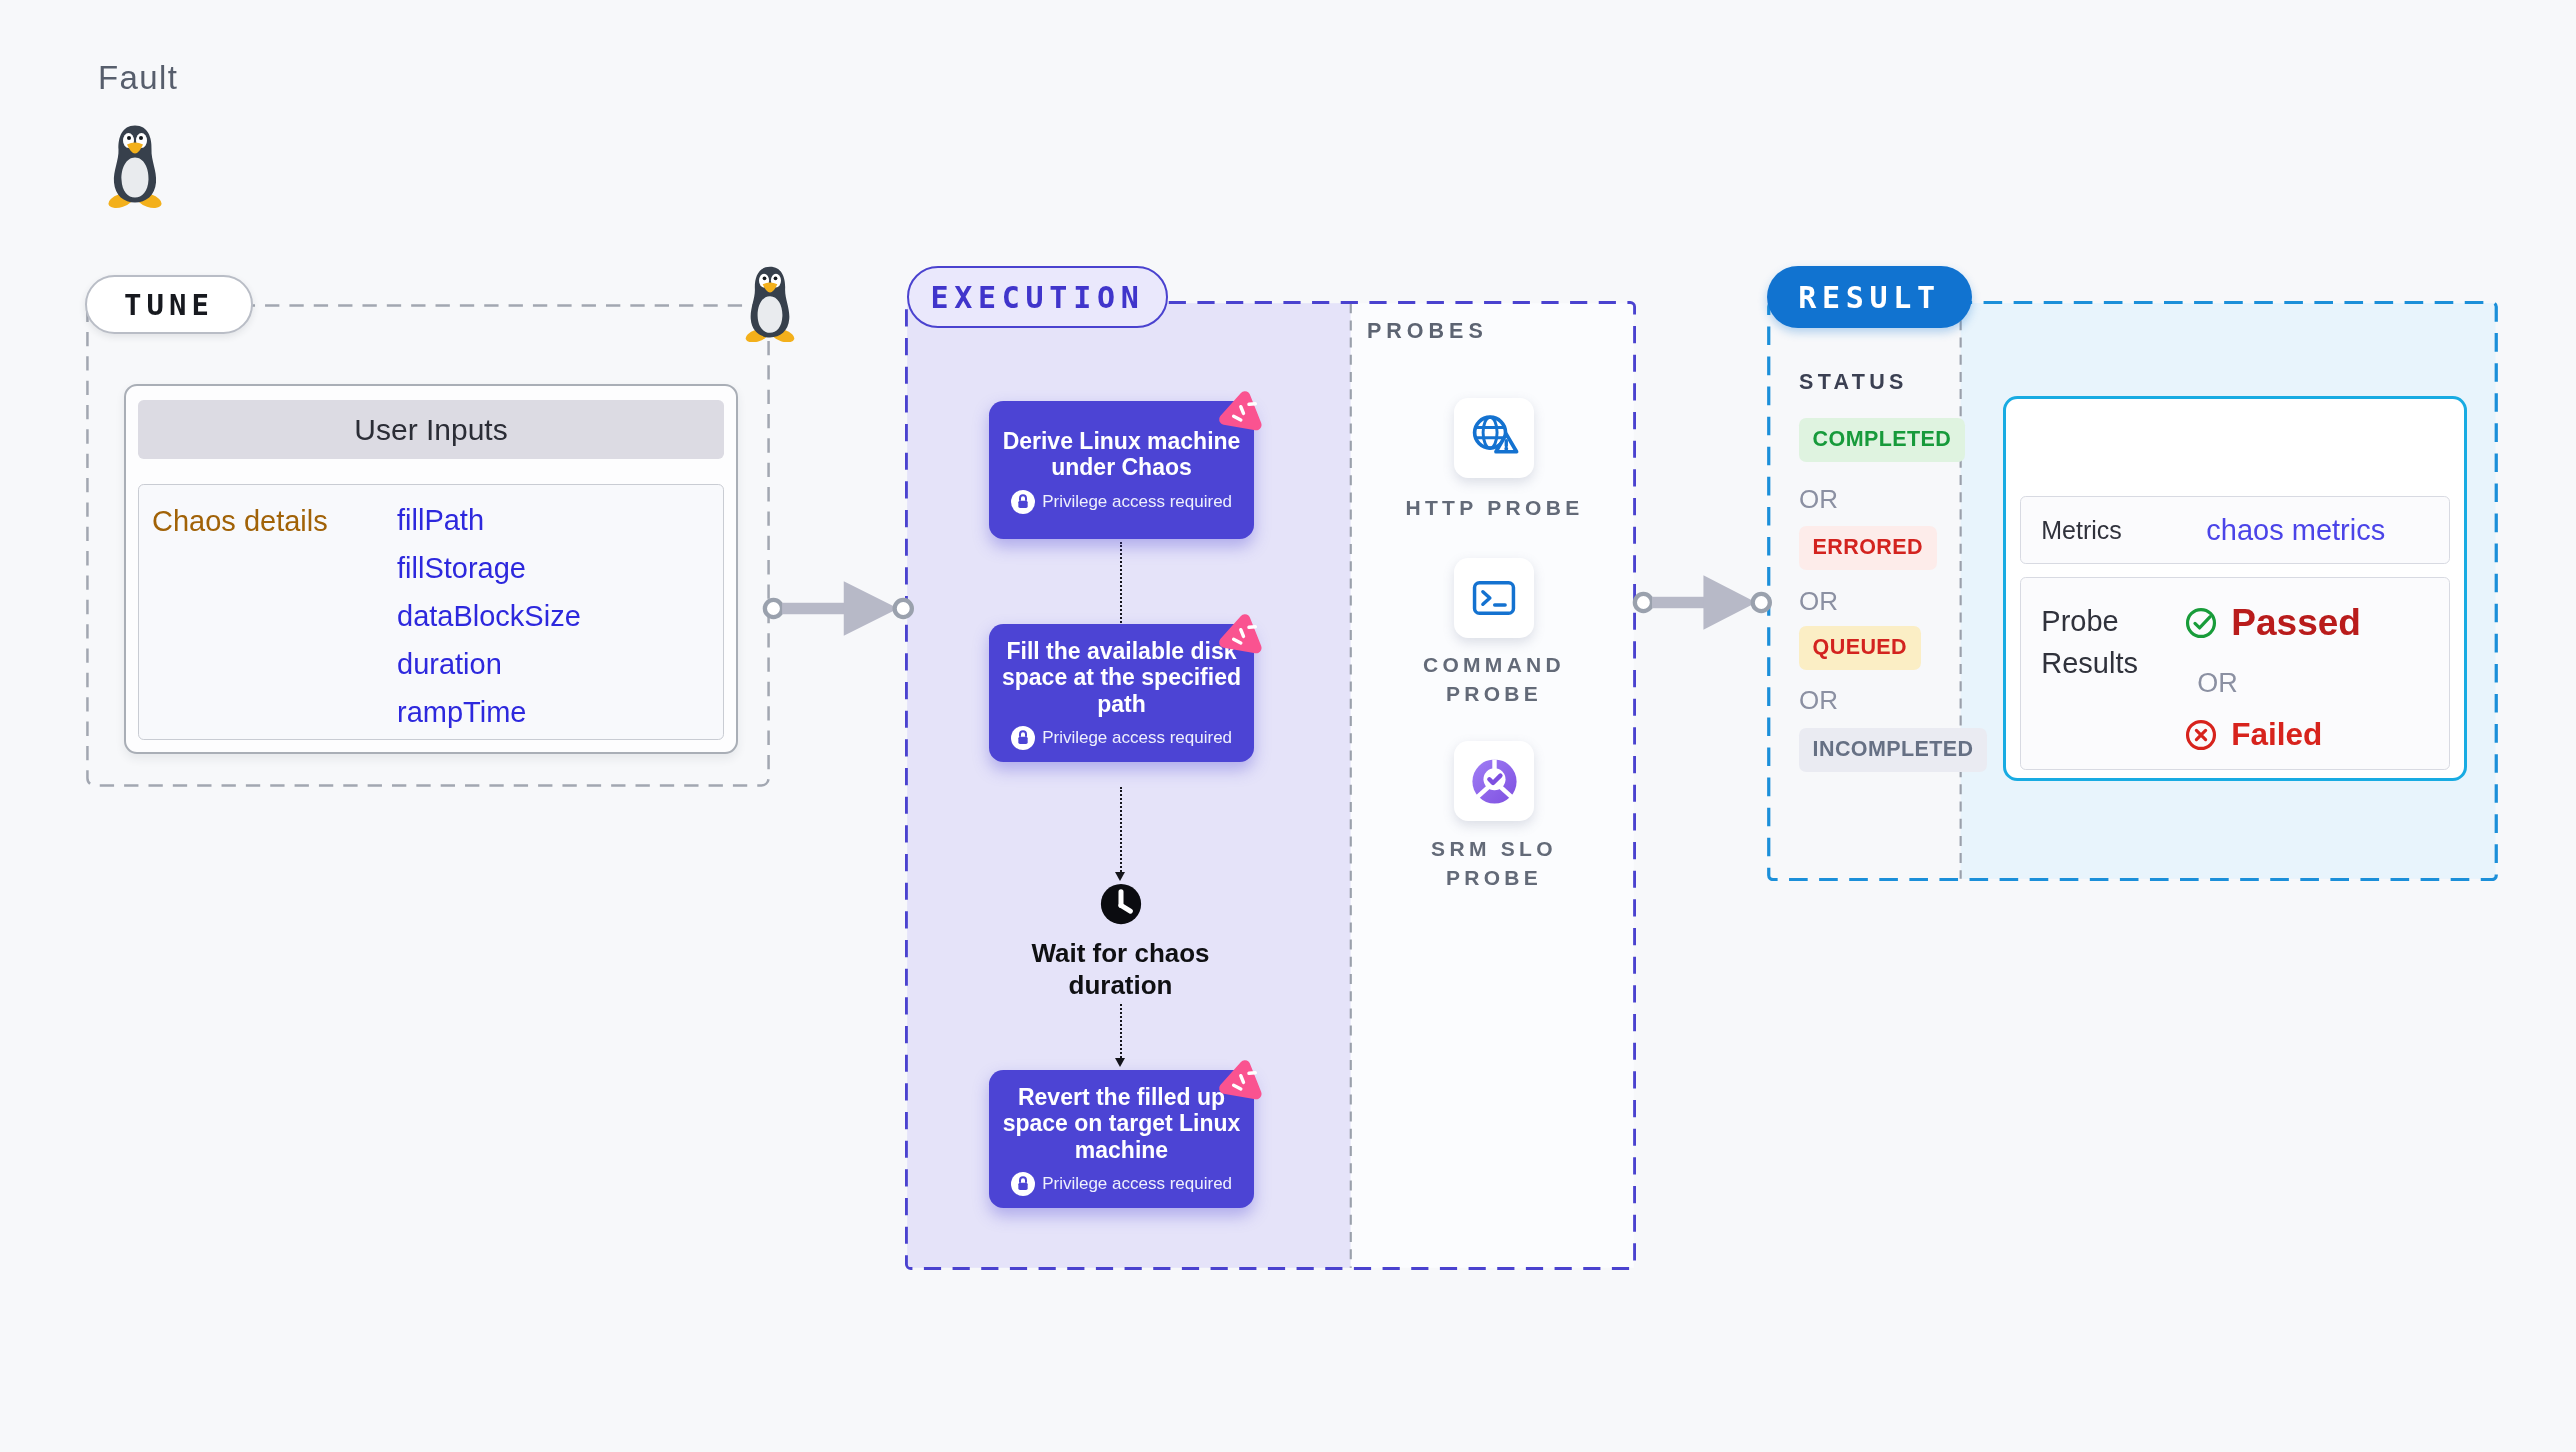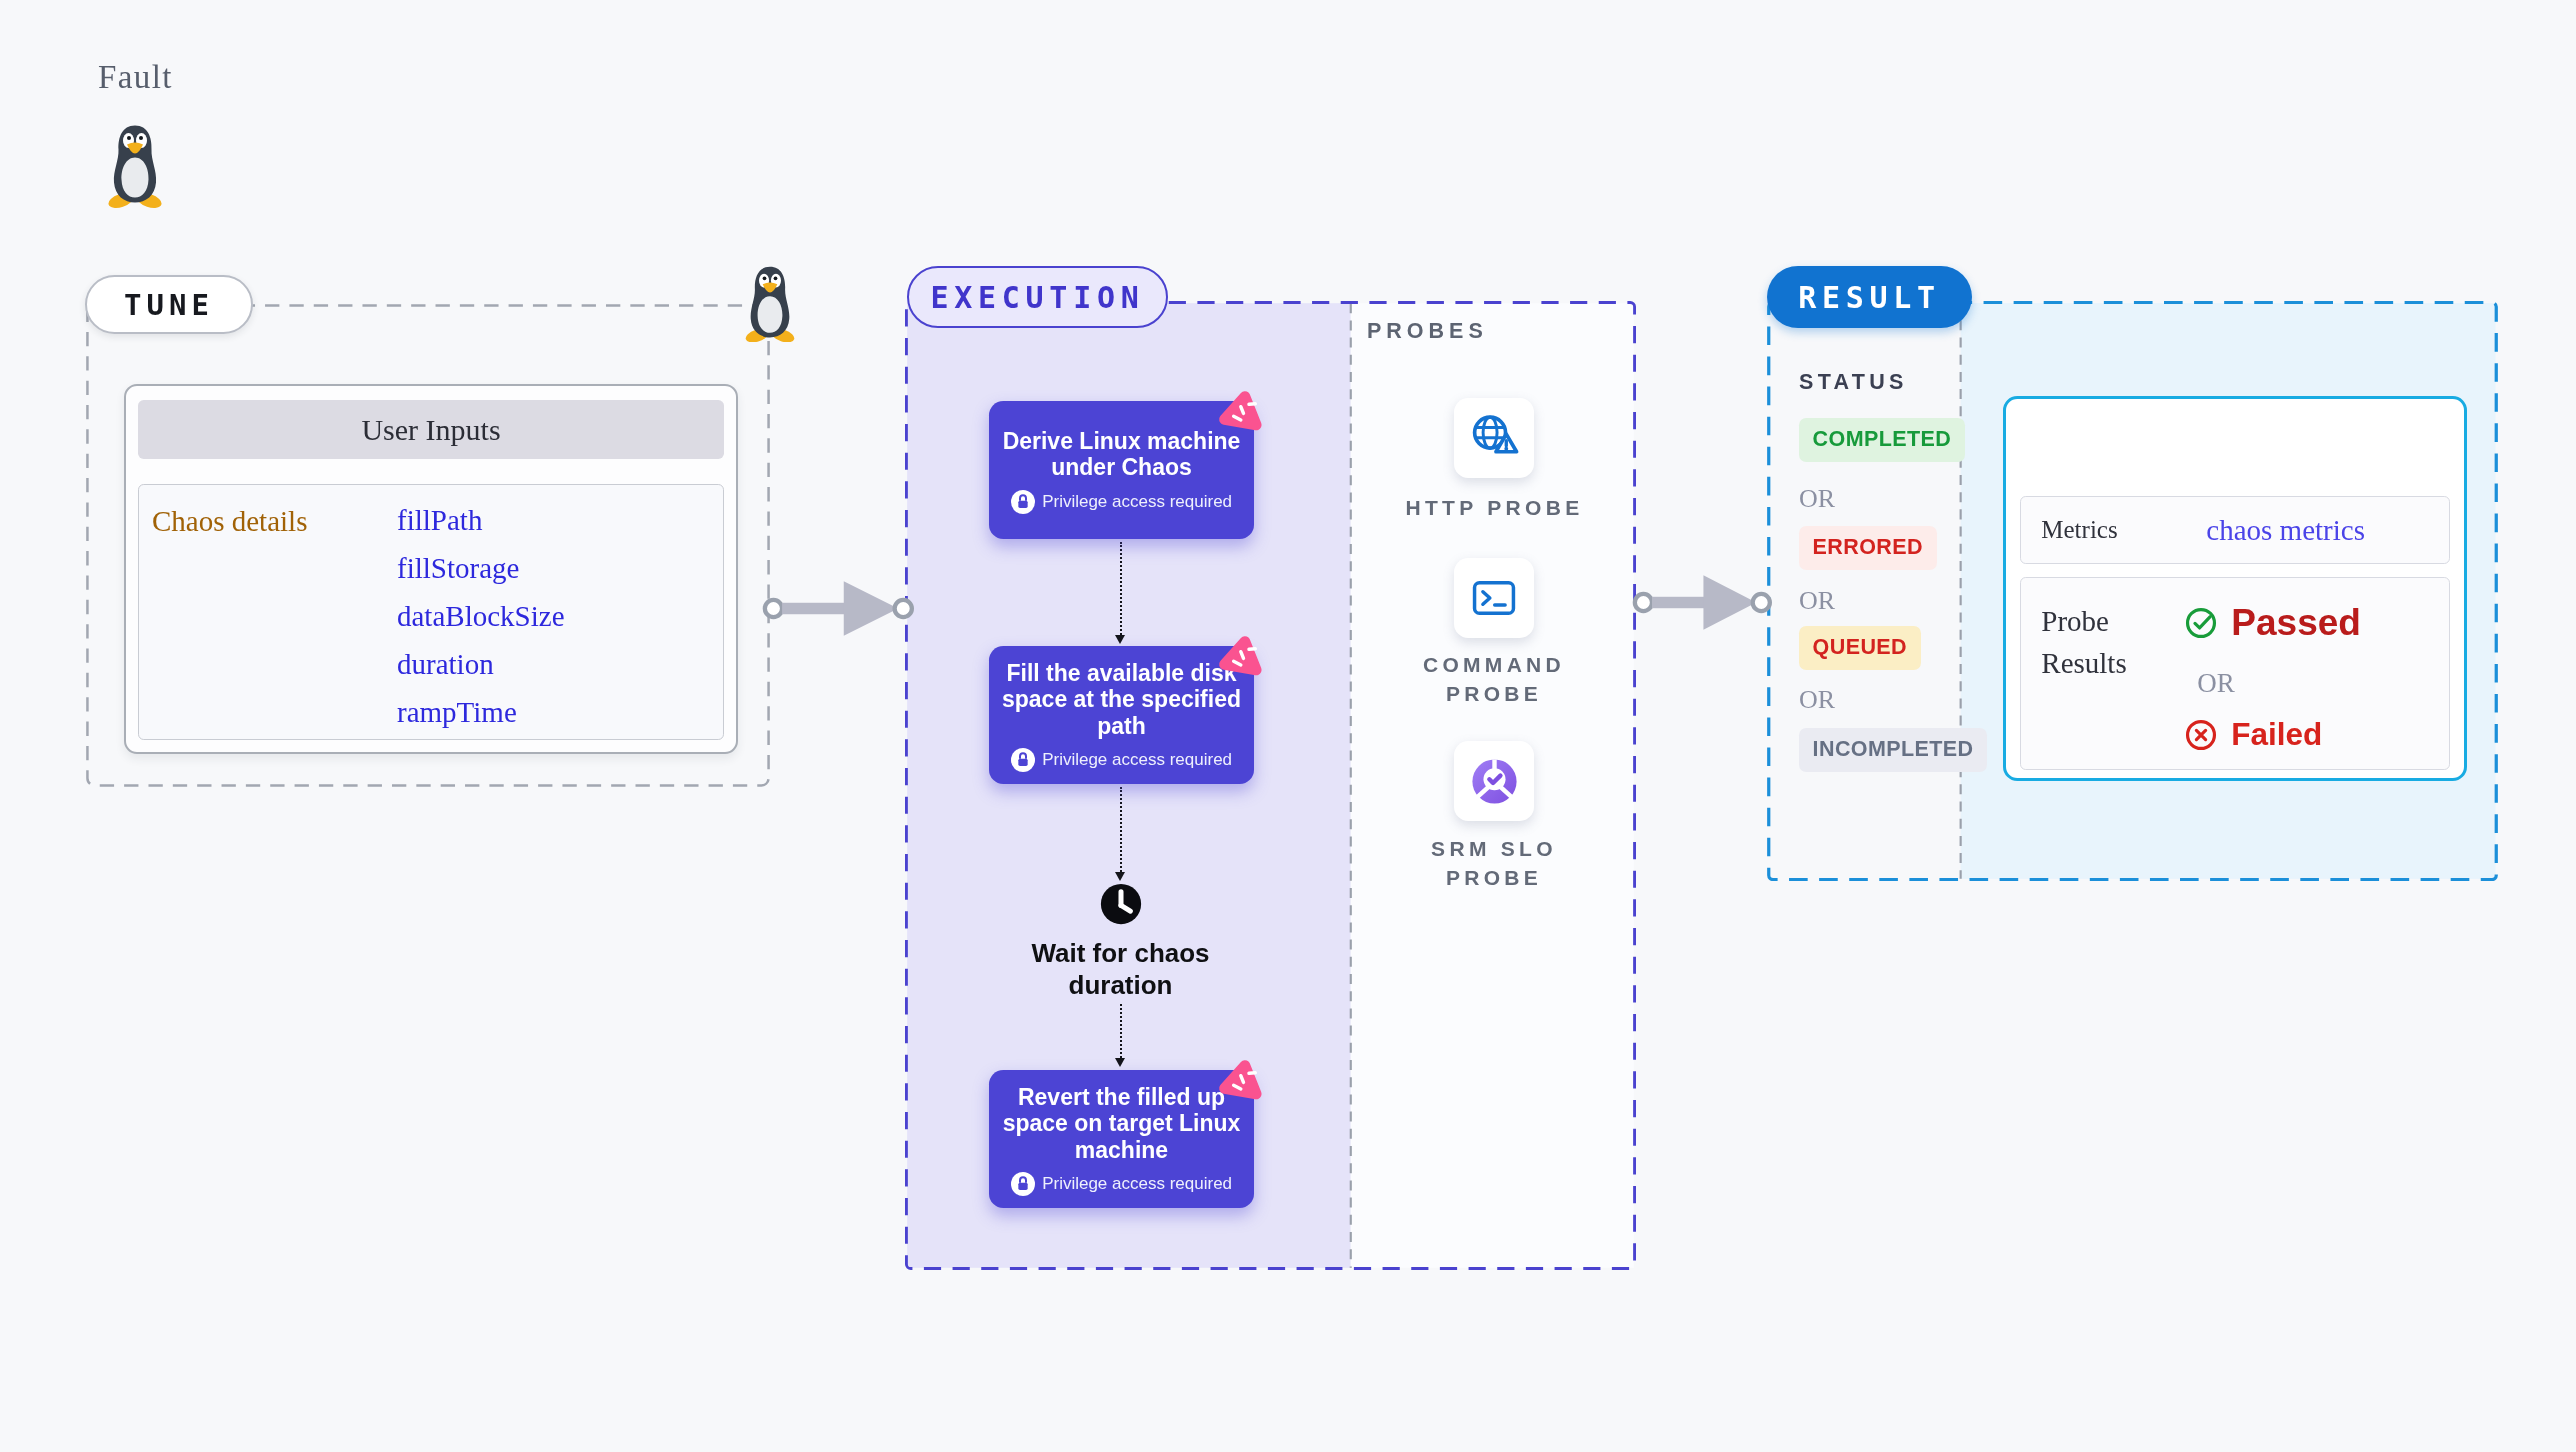--- a/index.html
+++ b/index.html
@@ -1,19 +1,19 @@
 <!DOCTYPE html>
 <html style="font-size:11.5px"><head>
 <meta charset="utf-8">
 <style>
   html,body{margin:0;padding:0;}
   body{background:#f7f8fa;font-family:"Liberation Sans",sans-serif;}
   .page{position:relative;width:2576px;height:1452px;background:#f7f8fa;overflow:hidden;}
   .abs{position:absolute;}
-  .mono{font-family:Liberation Serif, serif;}
+  .mono{font-family:Liberation Sans, sans-serif;}
 
   
   .kicker{left:98px;top:59px;font-size:33px;color:#575e6c;letter-spacing:1.4px;}
   .title-tux{left:105px;top:123px;width:60px;height:85px;}
   .page-title{left:195px;top:140px;font-size:46px;font-weight:bold;color:#0f1013;letter-spacing:0.4px;}
 
   
   .pill{display:flex;align-items:center;justify-content:center;border-radius:34px;
         font-family:"DejaVu Sans Mono",monospace;font-weight:bold;z-index:6;box-sizing:border-box;}
   .tune-pill{left:85px;top:275px;width:168px;height:59px;background:#ffffff;border:2.1px solid #b9bdc6;
@@ -157,21 +157,21 @@
           <circle cx="18" cy="18" r="18" fill="#ffffff"></circle>
           <rect x="11" y="16" width="14" height="11" rx="2.5" fill="#4c44d4"></rect>
           <path d="M13.5 16 v-3.5 a4.5 4.5 0 0 1 9 0 V16" stroke="#4c44d4" stroke-width="3" fill="none"></path>
         </svg>
       <span class="step-badge-text">Privilege access required</span>
     </div>
   </div>
 
   <div class="abs darrow" style="left:1120px;top:542px;height:93px;"></div>
 
-  <div class="abs step" style="top:646px;">
+  <div class="abs step" style="top:624px;">
     <div class="chaos-corner">
       <svg width="49" height="49" viewBox="0 0 64 64">
         <polygon points="33,12 54,46 12,46" fill="#fa5390" stroke="#fa5390" stroke-width="14" stroke-linejoin="round"></polygon>
         <path d="M30 26 L35 34 M40 21 L48 19 M23 40 L33 43" stroke="#ffffff" stroke-width="4.5" stroke-linecap="round" fill="none"></path>
       </svg>
     </div>
     <div class="step-title">Fill the available disk space at the specified path</div>
     <div class="step-badge">
       <svg width="24" height="24" viewBox="0 0 36 36">
           <circle cx="18" cy="18" r="18" fill="#ffffff"></circle>

